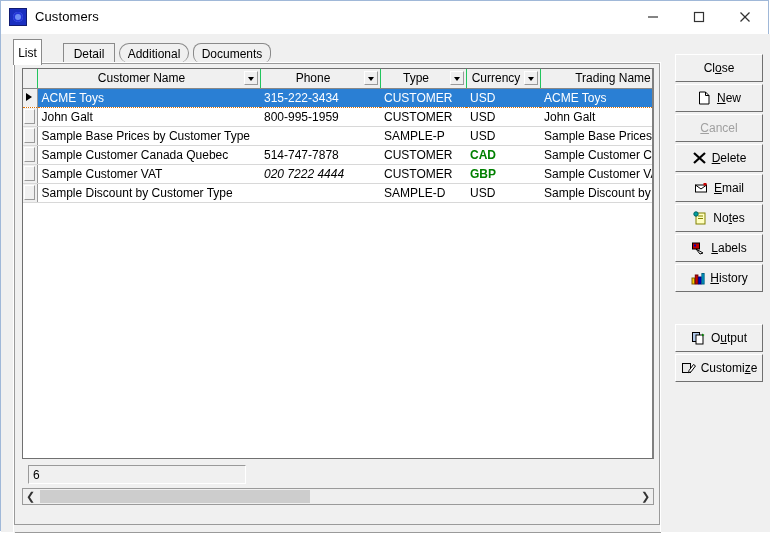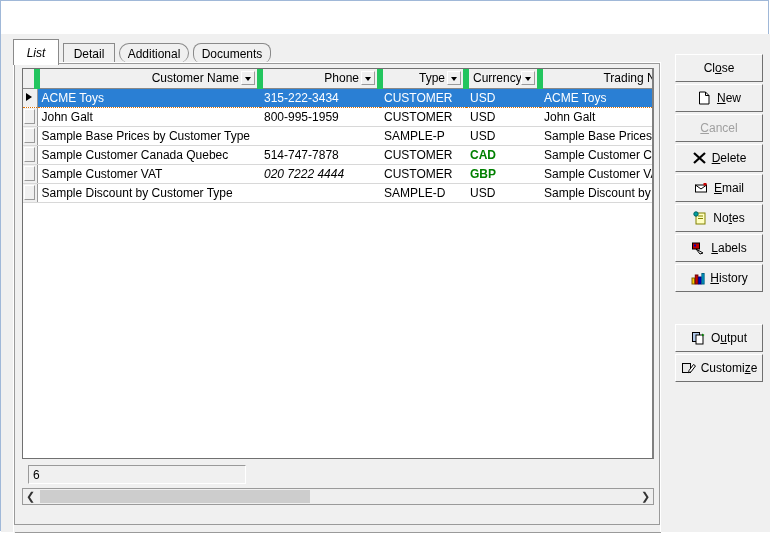--- a/index.html
+++ b/index.html
@@ -113,26 +113,26 @@
     overflow: hidden;
   }
   table.grid {
     border-collapse: collapse;
     table-layout: fixed;
     width: 660px;
     font-size: 12px;
   }
   table.grid th {
     background: #f0f0f0;
-    border-right: 6px solid #22c55e;
+    border-right: 1px solid #22c55e;
     border-bottom: 1px solid #888;
     height: 19px;
     padding: 0;
     font-weight: normal;
-    text-align: right;
+    text-align: center;
     position: relative;
     box-sizing: border-box;
     margin-top: 8px;
   }
   th .th-inner {
     display: block;
     padding: 0 18px 0 4px;
     white-space: nowrap;
     overflow: hidden;
     line-height: 18px;
@@ -262,25 +262,48 @@
   .sbtn.disabled { color: #a0a0a0; }
   .sbtn .lbl .u { text-decoration: underline; }
   .sbtn svg { display: block; flex: 0 0 auto; }
   .side-lower { position: absolute; left: 674px; top: 290px; width: 88px; }
 </style>
 </head>
 <body>
 
 <div class="window">
 
+  <div class="titlebar">
+    <div class="title-icon">
+        <span class="glyph"></span>
+      </div>
+    <div class="title-text">Customers</div>
+
+    <div class="wbtn" id="btn-min">
+      <svg width="14" height="14" viewBox="0 0 14 14">
+          <line x1="2" y1="7" x2="12" y2="7" stroke="#333" stroke-width="1.2"></line>
+        </svg>
+    </div>
+    <div class="wbtn" id="btn-max">
+      <svg width="14" height="14" viewBox="0 0 14 14">
+          <rect x="2.5" y="2.5" width="9" height="9" fill="none" stroke="#333" stroke-width="1.2"></rect>
+        </svg>
+    </div>
+    <div class="wbtn" id="btn-close">
+      <svg width="14" height="14" viewBox="0 0 14 14">
+          <line x1="2.5" y1="2.5" x2="11.5" y2="11.5" stroke="#333" stroke-width="1.2"></line>
+          <line x1="11.5" y1="2.5" x2="2.5" y2="11.5" stroke="#333" stroke-width="1.2"></line>
+        </svg>
+    </div>
+  </div>
 
   <div class="body-panel">
 
     <div class="tabstrip" id="tabstrip">
-        <div class="tab active" style="left: 0px; width: 46px; font-style: italic;">
+        <div class="tab active" style="left: 0px; width: 29px;">
           <span>List</span>
         </div>
         <div class="tab" style="left: 50px; width: 52px;">
           <span>Detail</span>
         </div>
         <div class="tab" style="left: 106px; width: 70px; border-radius: 10px;">
           <span>Additional</span>
         </div>
         <div class="tab" style="left: 180px; width: 78px; border-radius: 8px;">
           <span>Documents</span>

